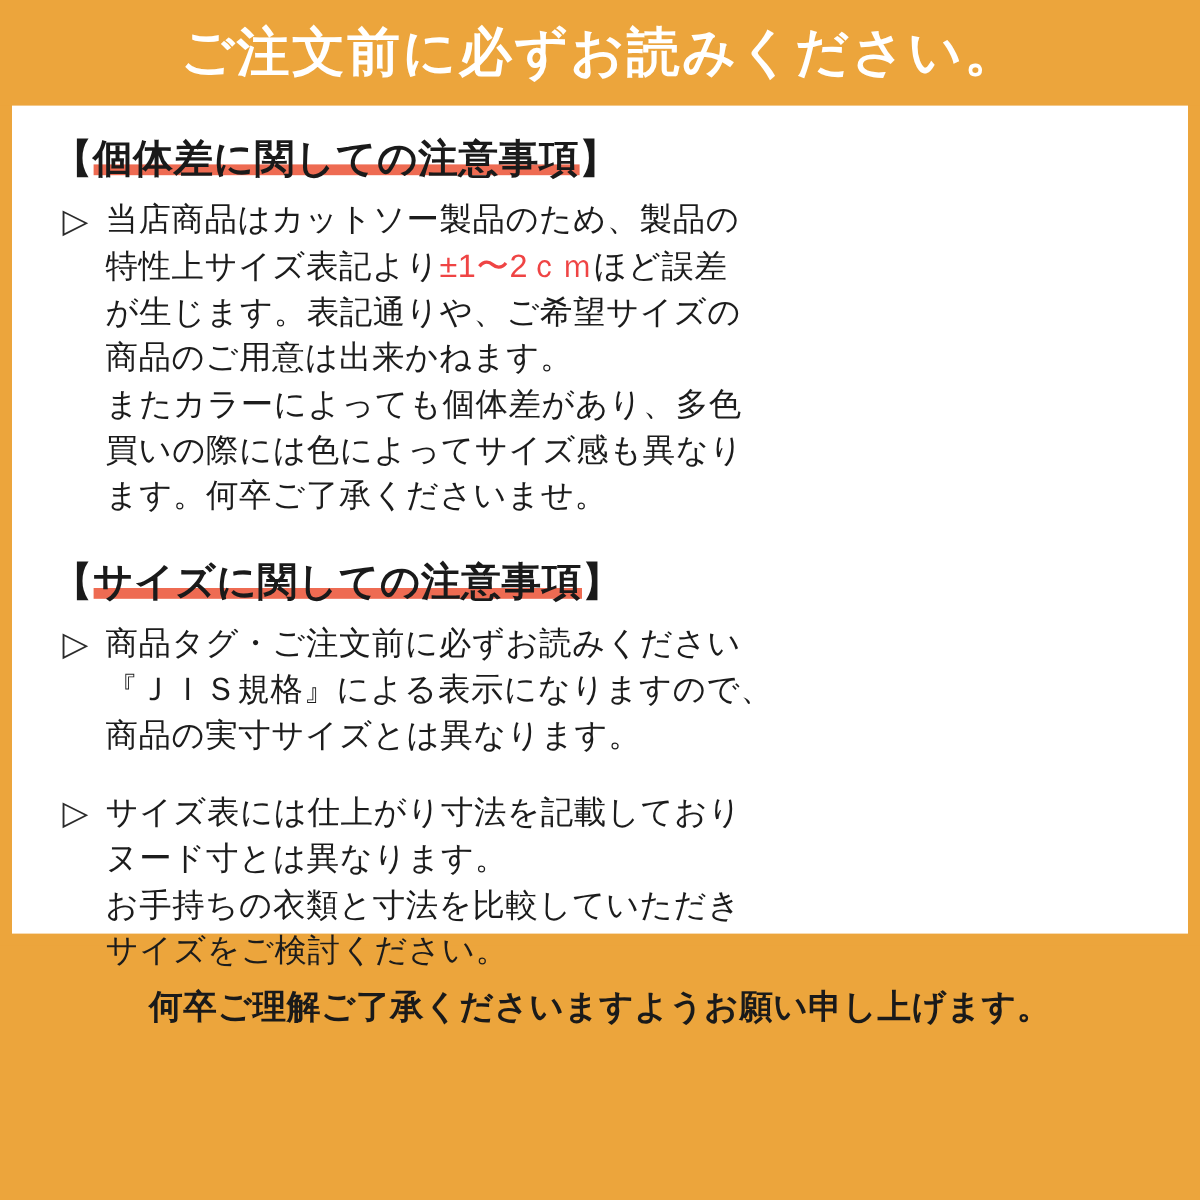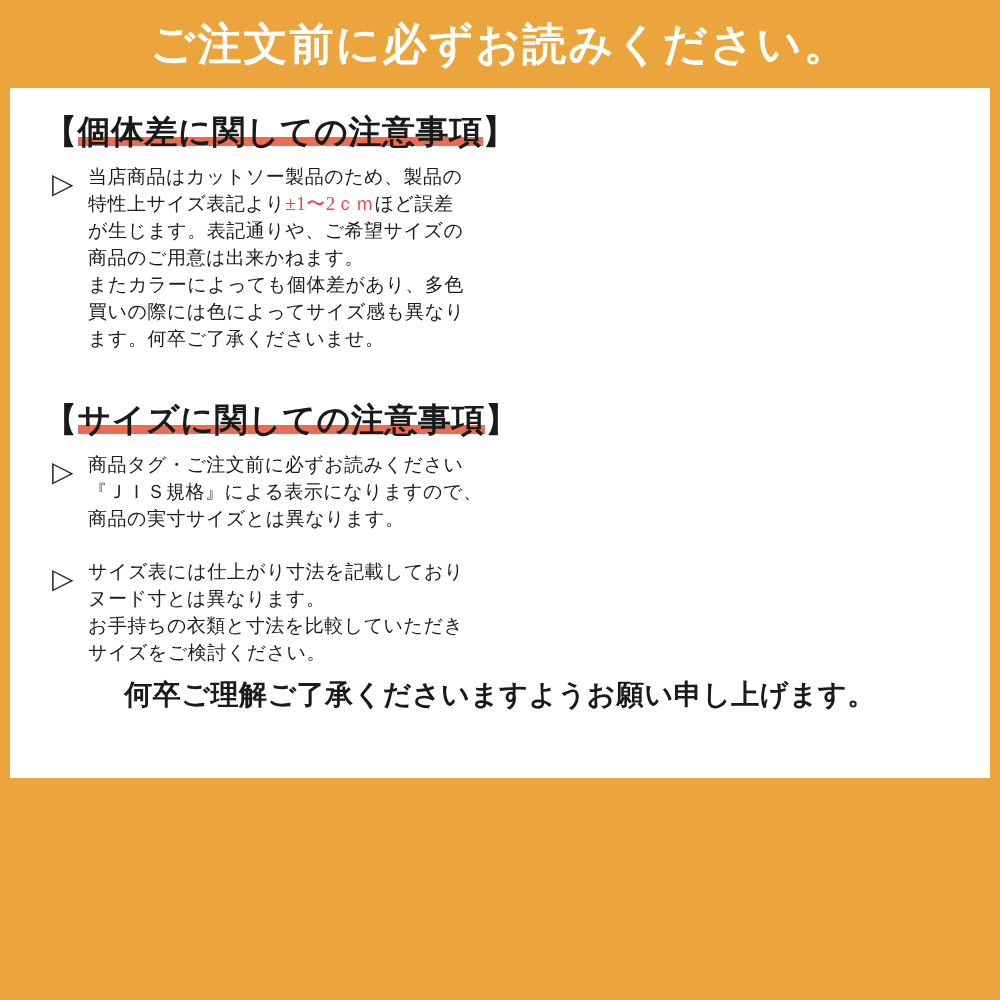--- a/index.html
+++ b/index.html
@@ -37,21 +37,20 @@
   }
   .panel {
     position: absolute;
     top: 88px;
     left: 10px;
     right: 10px;
     bottom: 10px;
     background: #ffffff;
     box-sizing: border-box;
     padding: 26px 34px 10px 34px;
-    font-family: Liberation Serif, serif;
   }
   .section-head {
     font-size: 33px;
     font-weight: bold;
     color: #1a1a1a;
     letter-spacing: 0.5px;
     line-height: 1.1;
     margin: 0 0 14px 0;
     white-space: nowrap;
     position: relative;
@@ -84,40 +83,40 @@
     flex: 0 0 auto;
     width: 44px;
     font-size: 28px;
     color: #2b2b2b;
     line-height: 1.42;
     padding-left: 8px;
     box-sizing: border-box;
   }
   .bullet-body {
     flex: 1 1 auto;
-    font-size: 19px;
+    font-size: 27px;
     color: #1c1c1c;
     line-height: 1.42;
     letter-spacing: 0.5px;
     white-space: pre-line;
   }
   .em-red {
     color: #ef4444;
   }
   .footer-note {
     margin-top: 0;
     font-size: 28px;
     font-weight: bold;
     color: #1a1a1a;
     letter-spacing: 0.5px;
     text-align: center;
     line-height: 1.3;
   }
   .sec2 {
-    margin-top: 39px;
+    margin-top: 24px;
   }
   .gap {
     height: 16px;
   }
 </style>
 </head>
 <body>
 
 <div class="page">
 

